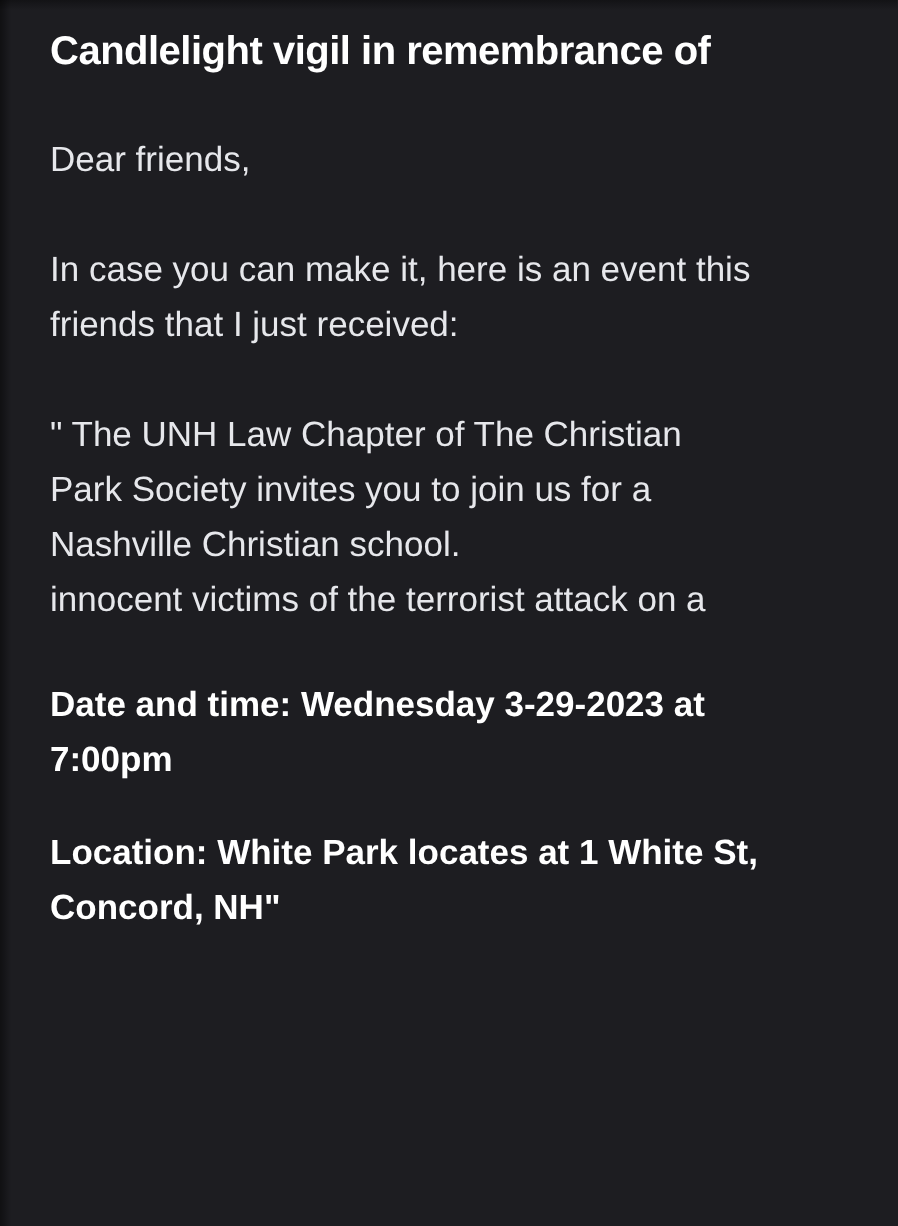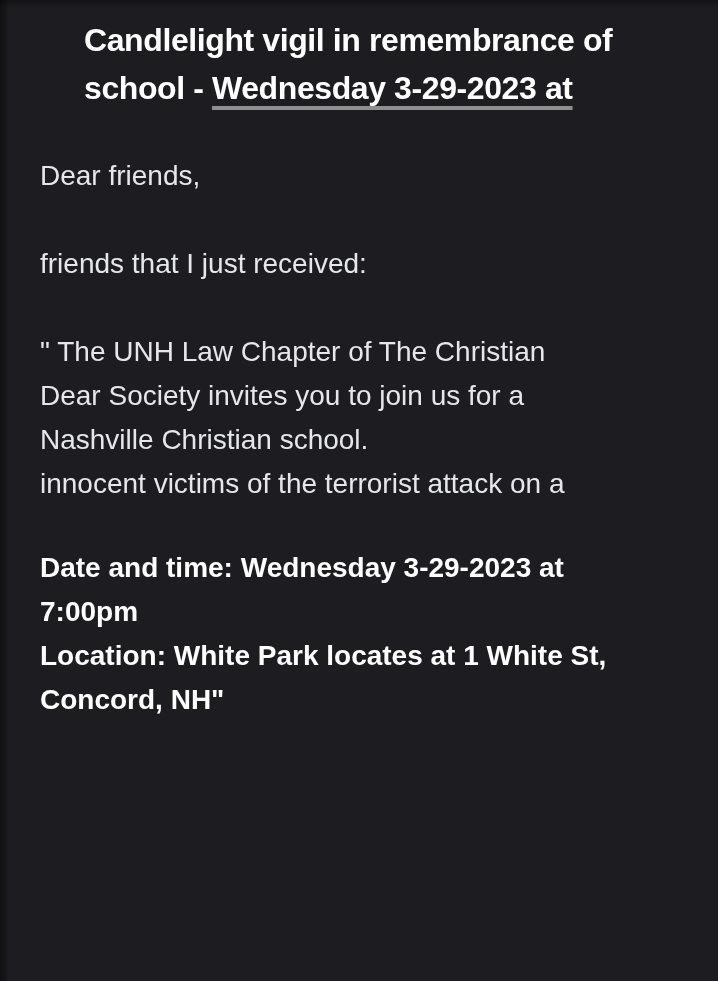--- a/index.html
+++ b/index.html
@@ -40,21 +40,20 @@
     margin: 0 0 42px 0;
     font-size: 32px;
     font-weight: 700;
     letter-spacing: -0.4px;
     line-height: 48px;
     color: var(--heading-color);
   }
   .post h1 .hl {
     display: block;
     white-space: nowrap;
-    margin-left: 44px;
   }
   .u {
     text-decoration: underline;
     text-decoration-color: var(--underline-color);
     text-decoration-thickness: 4px;
     text-underline-offset: 7px;
     text-decoration-skip-ink: auto;
   }
   .para {
     margin: 0;
@@ -62,50 +61,50 @@
     font-weight: 400;
     line-height: 44px;
     color: var(--body-color);
   }
   .para .ln {
     display: block;
     white-space: nowrap;
   }
   .mb-44 { margin-bottom: 44px; }
   .mb-40 { margin-bottom: 40px; }
-  .mb-30 { }
+  .mb-30 { margin-bottom: 30px; }
   .bold {
     font-weight: 700;
     color: var(--heading-color);
   }
 </style>
 </head>
 <body>
 
 <div class="edge-left"></div>
 <div class="edge-top"></div>
 
 <main class="post">
 
   <h1>
     <span class="hl">Candlelight vigil in remembrance of</span>
-    <span class="hl"><span>school - </span><span class="u">Wednesday 3-29-2023 at</span></span>
   </h1>
 
   <p class="para mb-44">
     <span class="ln">Dear friends,</span>
   </p>
 
   <p class="para mb-44">
+    <span class="ln">In case you can make it, here is an event this</span>
     <span class="ln">friends that I just received:</span>
   </p>
 
   <p class="para mb-40">
     <span class="ln">" The UNH Law Chapter of The Christian</span>
-    <span class="ln">Dear Society invites you to join us for a</span>
+    <span class="ln">Park Society invites you to join us for a</span>
     <span class="ln">Nashville Christian school.</span>
     <span class="ln">innocent victims of the terrorist attack on a</span>
   </p>
 
   <p class="para bold mb-30">
     <span class="ln">Date and time: Wednesday 3-29-2023 at</span>
     <span class="ln">7:00pm</span>
   </p>
 
   <p class="para bold">

